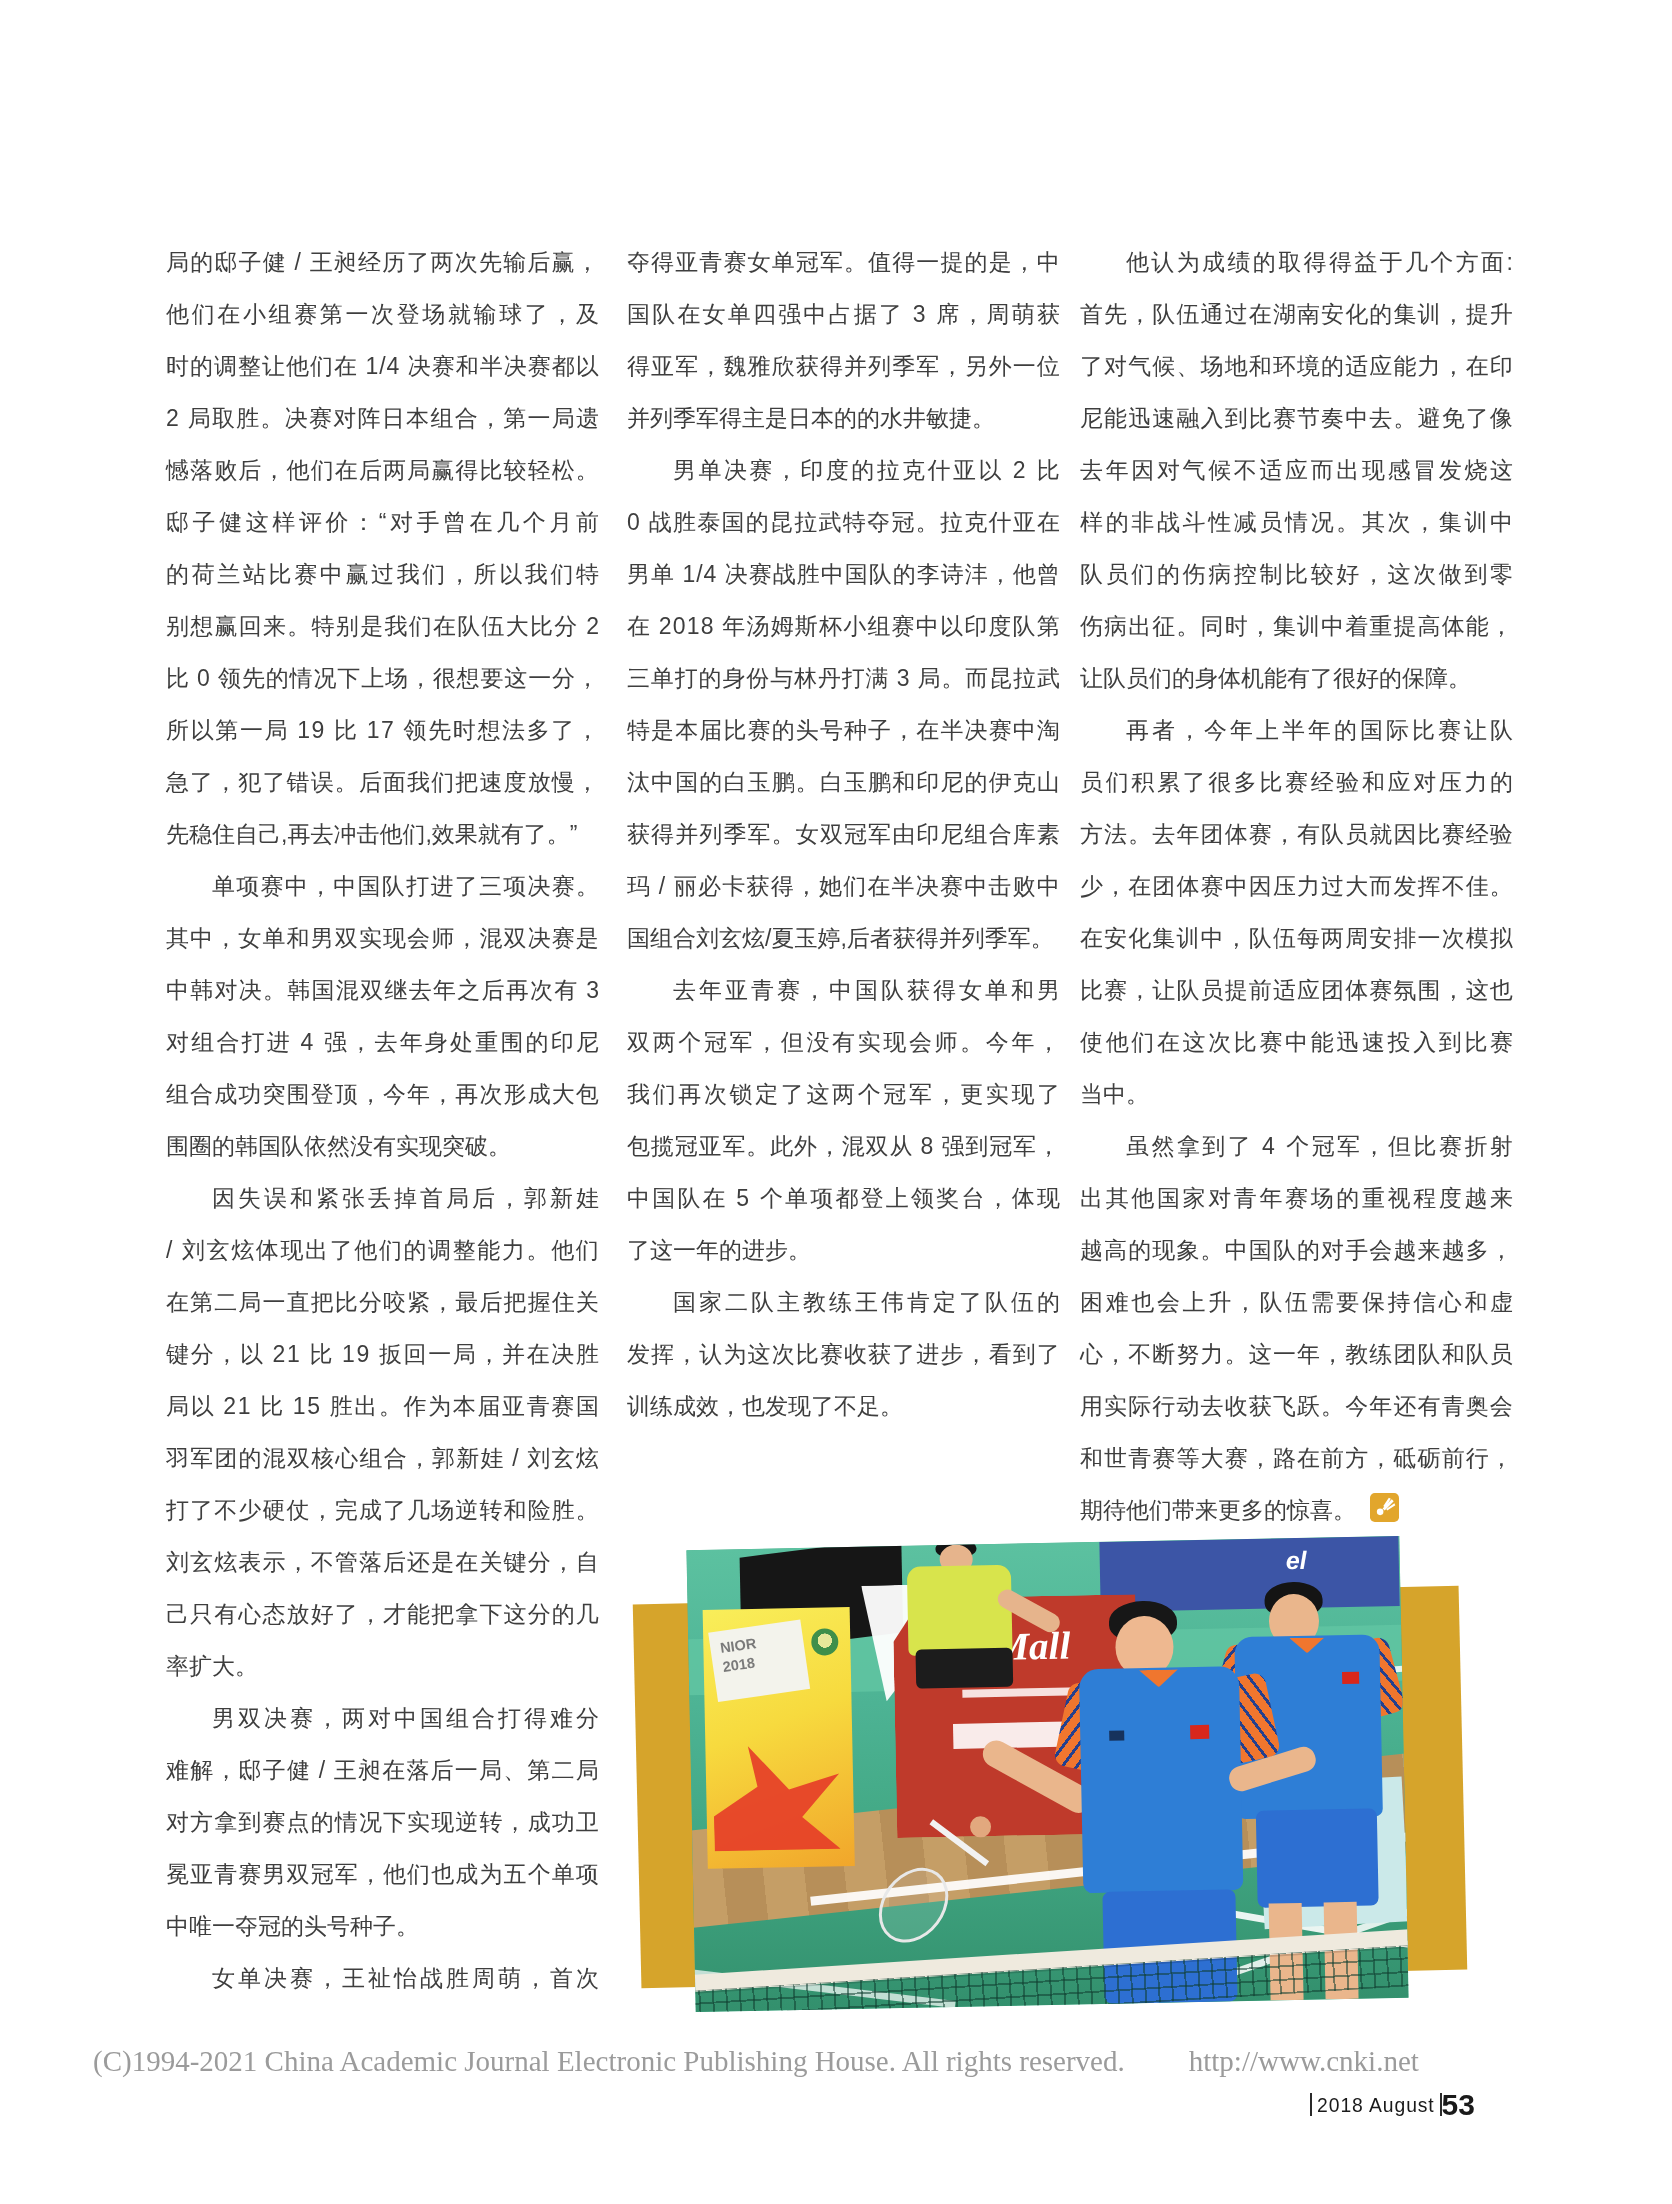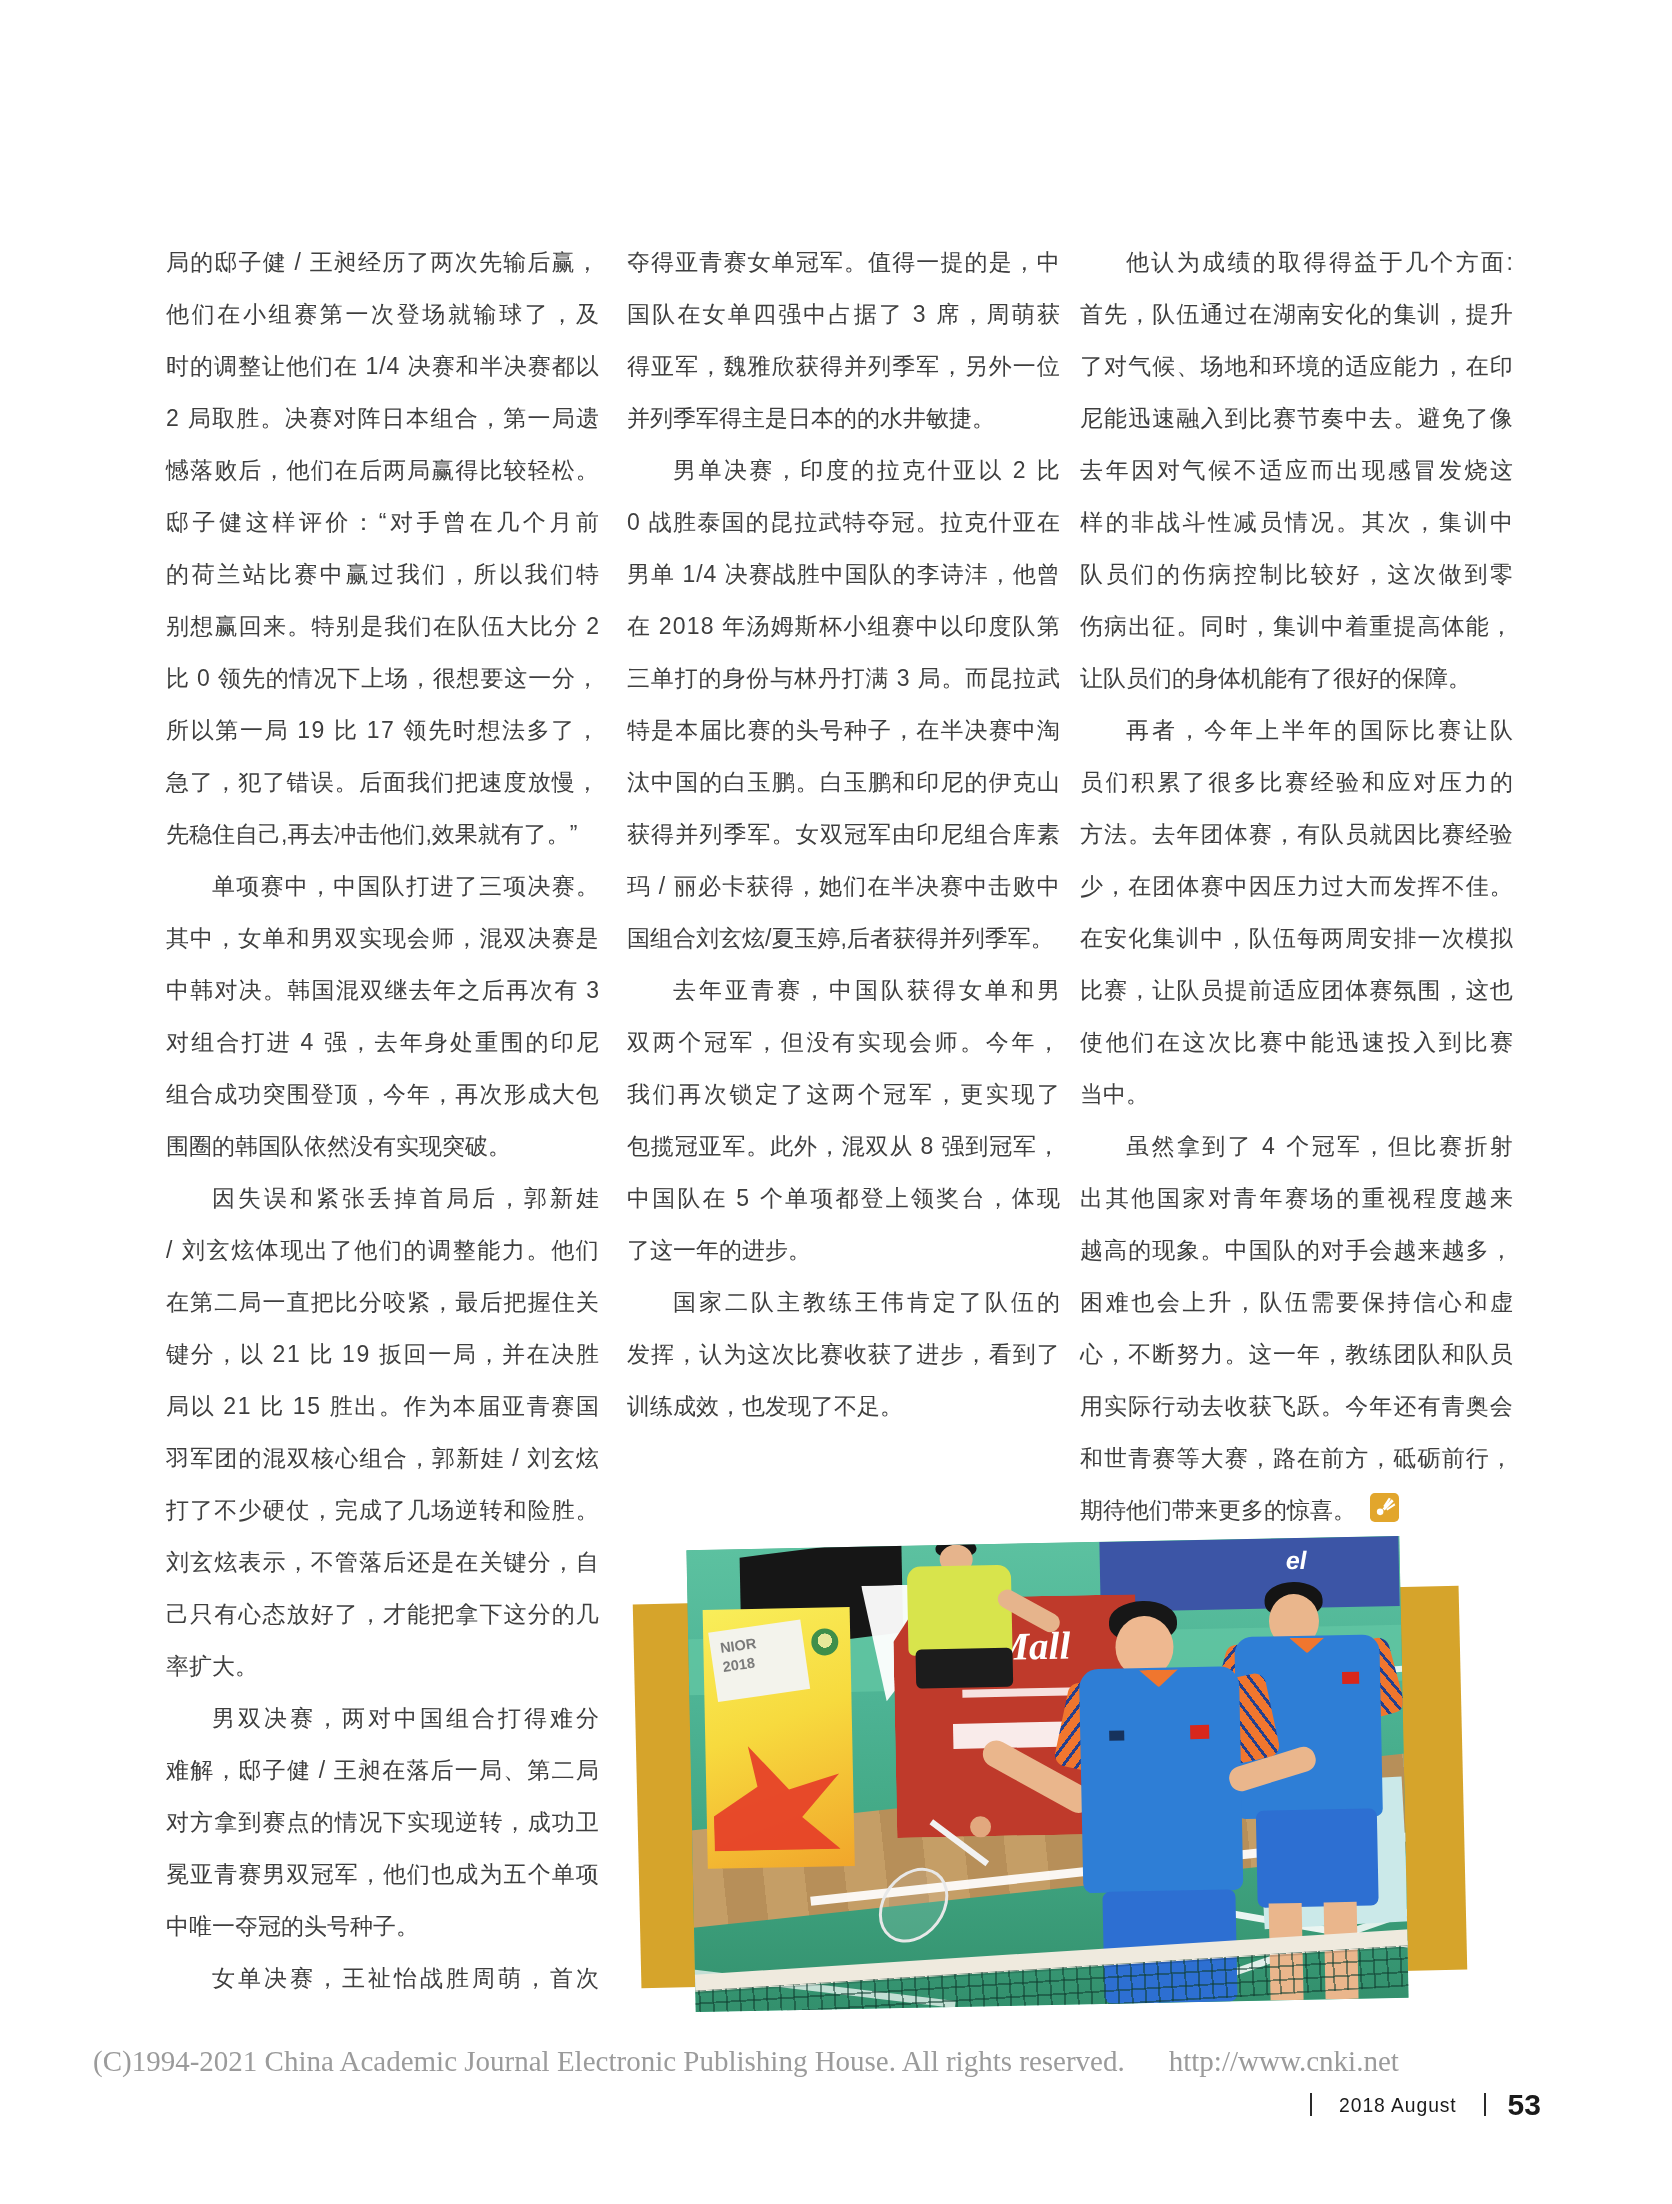--- a/index.html
+++ b/index.html
@@ -95,23 +95,23 @@
   .ph-a-shorts{left:409px;top:350px;width:133px;height:112px;background:#2d6fd2;border-radius:7.7px;}
   
   .ph-net-tape{left:-9.7px;top:409px;width:734px;height:17.4px;background:#efeade;transform:rotate(-2.5deg);box-shadow:0 1.9px 0 rgba(0,0,0,.15);}
   .ph-net-mesh{left:-9.7px;top:425px;width:734px;height:41px;transform:rotate(-2.5deg);
       background:repeating-linear-gradient(90deg,rgba(16,62,48,.55) 0 1.9px,transparent 1.9px 13.5px),
                  repeating-linear-gradient(0deg,rgba(16,62,48,.55) 0 1.9px,transparent 1.9px 13.5px);}
 
   
   .copyright{position:absolute;left:93px;top:2045px;width:1429px;z-index:0;
       color:#9b9b9b;font-family:"Liberation Serif","DejaVu Serif",serif;font-size:29px;white-space:nowrap;}
-  .copyright .url{margin-left:44px;}
+  .copyright .url{margin-left:64px;}
   .page-footer{position:absolute;left:1310px;top:2089px;height:31px;display:flex;
-      align-items:center;gap:22px;z-index:4;color:#1a1a1a;}
+      align-items:center;gap:0;z-index:4;color:#1a1a1a;}
   .fsep{width:1.9px;height:23px;background:#2a2a2a;}
   .fdate{font-size:21px;letter-spacing:1px;transform:scaleX(.92);}
   .fpage{font-size:30px;font-weight:900;}
 </style>
 </head>
 <body>
 
 <div class="page">
 
   <div class="col col-1">

